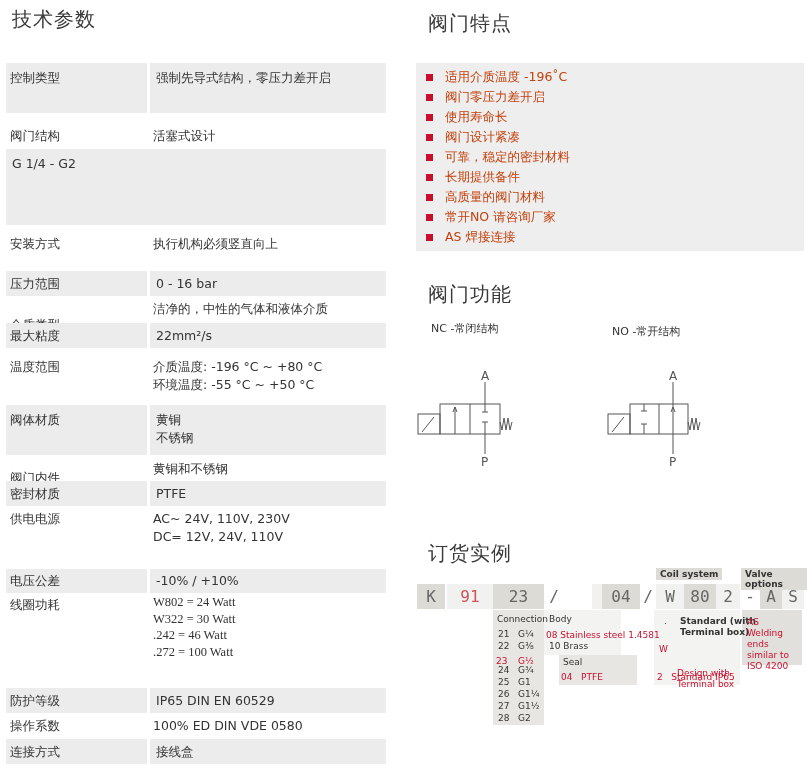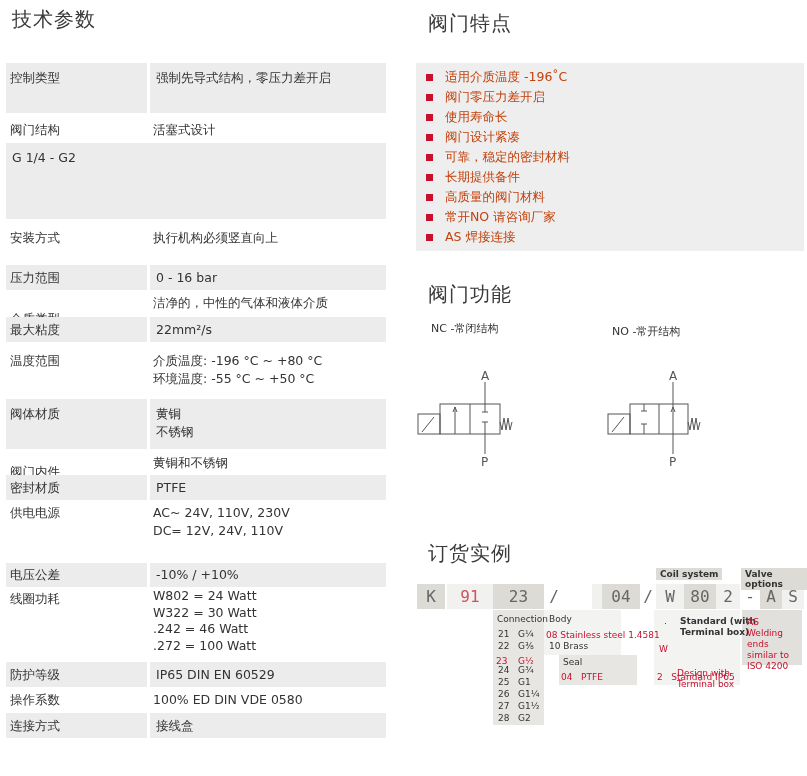--- a/index.html
+++ b/index.html
@@ -39,21 +39,21 @@
 </head>
 <body>
 
 <div class="h1" style="left:12px; top:6px;">技术参数</div>
 
 <div class="spec">
   <div class="row shade" style="height:50px;">
     <div class="k">控制类型</div>
     <div class="v">强制先导式结构，零压力差开启</div>
   </div>
-  <div class="row" style="height:28px;margin-top:2px;">
+  <div class="row" style="height:28px;margin-top:8px;">
     <div class="k">阀门结构</div>
     <div class="v">活塞式设计</div>
   </div>
   <div class="row shade" style="height:76px;">
     <div class="v">G 1/4 - G2</div>
   </div>
   <div class="row" style="height:46px;">
     <div class="k" style="padding-top:10px;">安装方式</div>
     <div class="v" style="padding-top:10px;">执行机构必须竖直向上</div>
   </div>
@@ -89,21 +89,21 @@
   </div>
   <div class="row" style="height:63px;">
     <div class="k" style="padding-top:4px;">供电电源</div>
     <div class="v" style="padding-top:4px;">AC~ 24V, 110V, 230V
 DC= 12V, 24V, 110V</div>
   </div>
   <div class="row shade" style="height:24px;">
     <div class="k" style="padding-top:3px;">电压公差</div>
     <div class="v" style="padding-top:3px;">-10% / +10%</div>
   </div>
-  <div class="row" style="height:75px;">
+  <div class="row" style="height:95px;font-family:Liberation Serif, serif;">
     <div class="k" style="padding-top:3px;">线圈功耗</div>
     <div class="v" style="padding-top:1px;line-height:16.5px;">W802 = 24 Watt
 W322 = 30 Watt
 .242 = 46 Watt
 .272 = 100 Watt</div>
   </div>
   <div class="row shade" style="height:25px;">
     <div class="k" style="padding-top:4px;">防护等级</div>
     <div class="v" style="padding-top:4px;">IP65  DIN EN 60529</div>
   </div>

